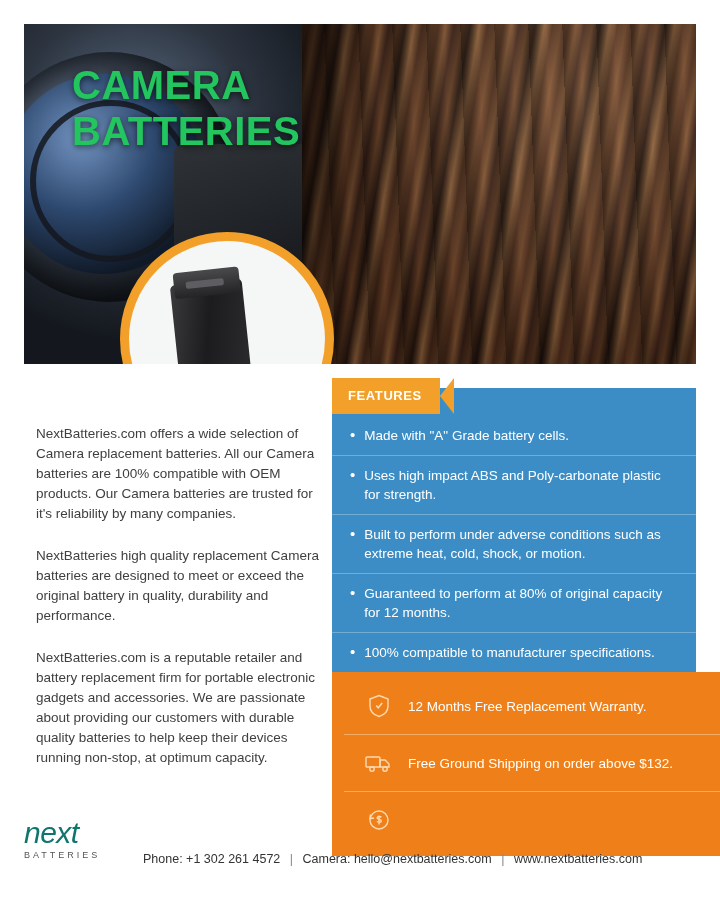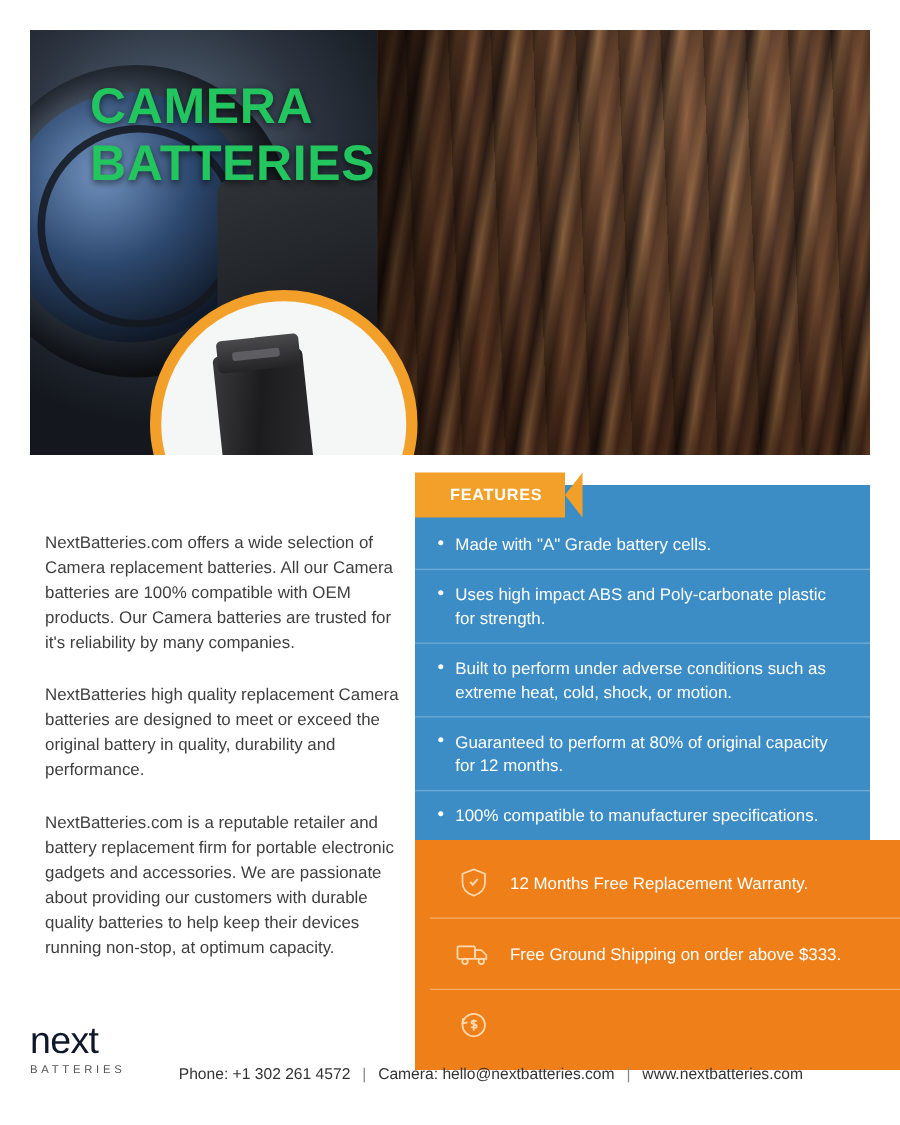--- a/index.html
+++ b/index.html
@@ -177,21 +177,21 @@
     box-sizing: border-box;
   }
   .features-tab {
     position: absolute;
     left: 0; top: -10px;
     background: #f2a029;
     color: #ffffff;
     font-size: 13px;
     font-weight: bold;
     letter-spacing: .6px;
-    padding: 6px 18px 6px 28px;
+    padding: 6px 18px 6px 16px;
     height: 24px;
     line-height: 24px;
     box-sizing: content-box;
   }
   .features-tab:after {
     content: "";
     position: absolute;
     right: -14px; top: 0;
     border-style: solid;
     border-width: 18px 14px 18px 0;
@@ -242,24 +242,25 @@
   .g-text {
     color: #ffffff;
     font-size: 13.5px;
     line-height: 19px;
   }
   .logo {
     position: absolute;
     left: 24px; top: 818px;
   }
   .logo-next {
-    color: #0f172a;
+    color: #0f766e;
     font-size: 30px;
     line-height: 30px;
     letter-spacing: -.5px;
+    font-style: italic;
   }
   .logo-sub {
     color: #555555;
     font-size: 9px;
     letter-spacing: 3px;
     margin-top: 2px;
   }
   .contact {
     position: absolute;
     left: 140px; top: 852px;
@@ -346,21 +347,21 @@
     </div>
     <div class="g-item">
       <span class="g-icon">
         <svg width="30" height="24" viewBox="0 0 30 24" fill="none" stroke="#ffd9b0" stroke-width="1.4">
           <rect x="2" y="6" width="14" height="10" rx="1"></rect>
           <path d="M16 9h5l4 4v3h-9z"></path>
           <circle cx="8" cy="18" r="2.2"></circle>
           <circle cx="21" cy="18" r="2.2"></circle>
         </svg>
       </span>
-      <span class="g-text">Free Ground Shipping on order above $333.</span>
+      <span class="g-text">Free Ground Shipping on order above $132.</span>
     </div>
     <div class="g-item">
       <span class="g-icon">
         <svg width="28" height="28" viewBox="0 0 28 28" fill="none" stroke="#ffd9b0" stroke-width="1.4">
           <circle cx="14" cy="14" r="9"></circle>
           <path d="M14 9.5v9M16.4 11.2c-.7-.9-3.8-1.3-4.3.5-.5 1.8 4.3 1.3 4.3 3.2 0 1.7-3.3 1.7-4.4.5"></path>
           <path d="M5.5 8.5 L5 12.6 L9 12" stroke-width="1.5"></path>
         </svg>
       </span>
     </div>

